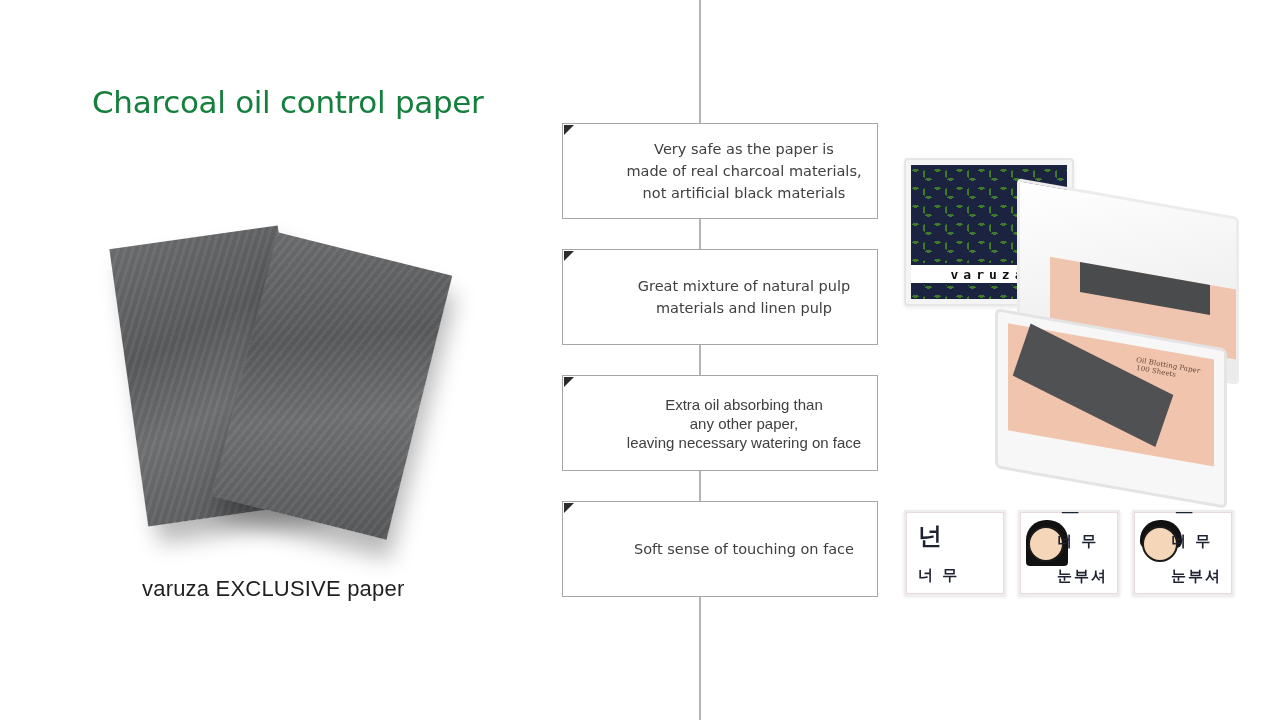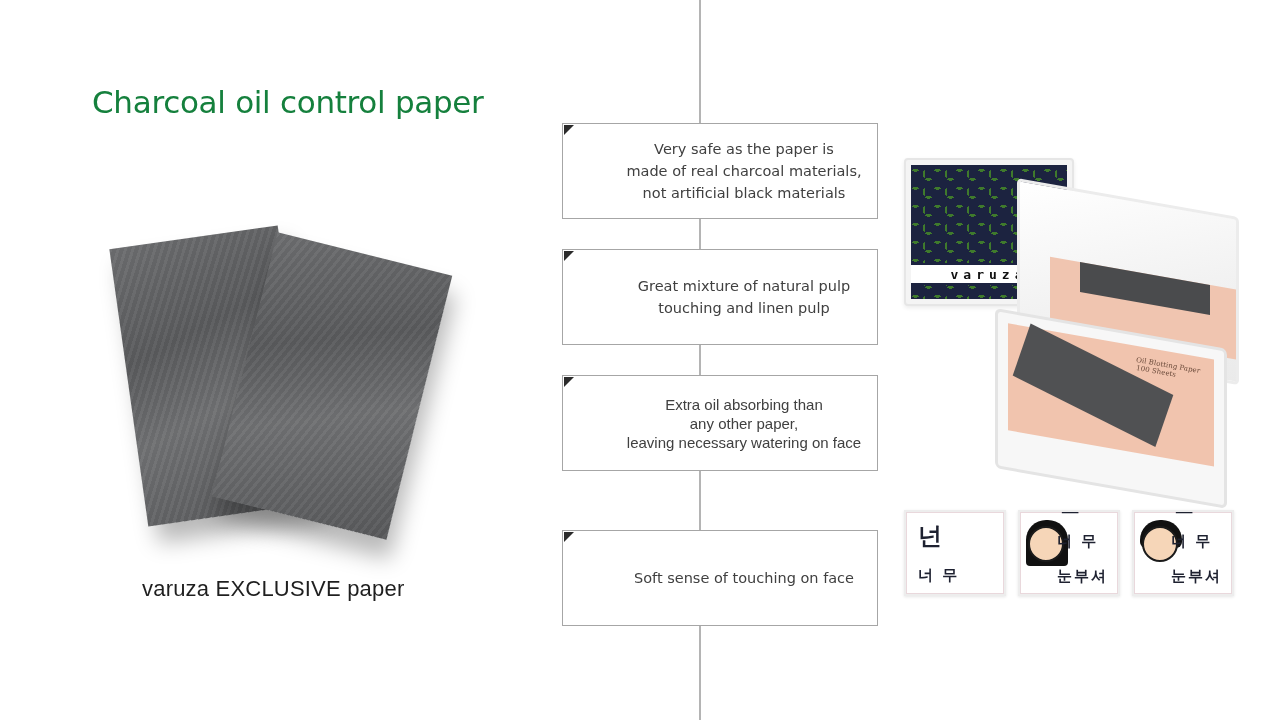--- a/index.html
+++ b/index.html
@@ -22,21 +22,21 @@
 
   
   .vline { position: absolute; left: 699px; top: 0; width: 2px; height: 720px; background: #b4b4b4; }
   .feature { position: absolute; left: 562px; width: 316px; height: 96px; background: #fff; border: 1px solid #a6a6a6;
     display: flex; align-items: center; justify-content: center; text-align: center;
     font-size: 15px; line-height: 22px; color: #404040; padding-left: 48px; }
   .feature .corner { position: absolute; left: 1px; top: 1px; width: 0; height: 0;
     border-top: 10px solid #2b2b2b; border-right: 10px solid transparent; }
   .feature .txt { white-space: pre-line; font-family: "DejaVu Sans", sans-serif; font-size: 14.5px; }
   .feature.f3 .txt { font-family: "Liberation Sans", sans-serif; font-size: 15px; line-height: 19px; }
-  .f1 { top: 123px; } .f2 { top: 249px; } .f3 { top: 375px; } .f4 { top: 530px; text-align: center; }
+  .f1 { top: 123px; } .f2 { top: 249px; } .f3 { top: 375px; } .f4 { top: 501px; text-align: center; }
 
   
   .compact-closed { position: absolute; left: 904px; top: 158px; width: 170px; height: 148px; border: 2px solid #e6e6e6; border-radius: 4px; background: #f4f4f4; padding: 5px; box-shadow: 0 2px 4px rgba(0,0,0,0.08); }
   .lid { width: 100%; height: 100%; background-color: #1c2340; position: relative; overflow: hidden;
     background-image:
       radial-gradient(ellipse 6px 2px at 20% 30%, #3f7a2c 60%, transparent 62%),
       radial-gradient(ellipse 2px 6px at 60% 50%, #3f7a2c 60%, transparent 62%),
       radial-gradient(ellipse 6px 2px at 80% 80%, #3f7a2c 60%, transparent 62%);
     background-size: 22px 18px; }
   .brandband { position: absolute; left: 0; right: 0; top: 98px; height: 22px; background: #fff; border-top: 2px solid #1c2340; border-bottom: 2px solid #1c2340;
@@ -77,21 +77,21 @@
 
 <div class="feature f1">
   <span class="corner"></span>
   <span class="txt">Very safe as the paper is
 made of real charcoal materials,
 not artificial black materials</span>
 </div>
 <div class="feature f2">
   <span class="corner"></span>
   <span class="txt">Great mixture of natural pulp
-touching and linen pulp</span>
+materials and linen pulp</span>
 </div>
 <div class="feature f3">
   <span class="corner"></span>
   <span class="txt">Extra oil absorbing than
 any other paper,
 leaving necessary watering on face</span>
 </div>
 <div class="feature f4">
   <span class="corner"></span>
   <span class="txt">Soft sense of touching on face</span>

